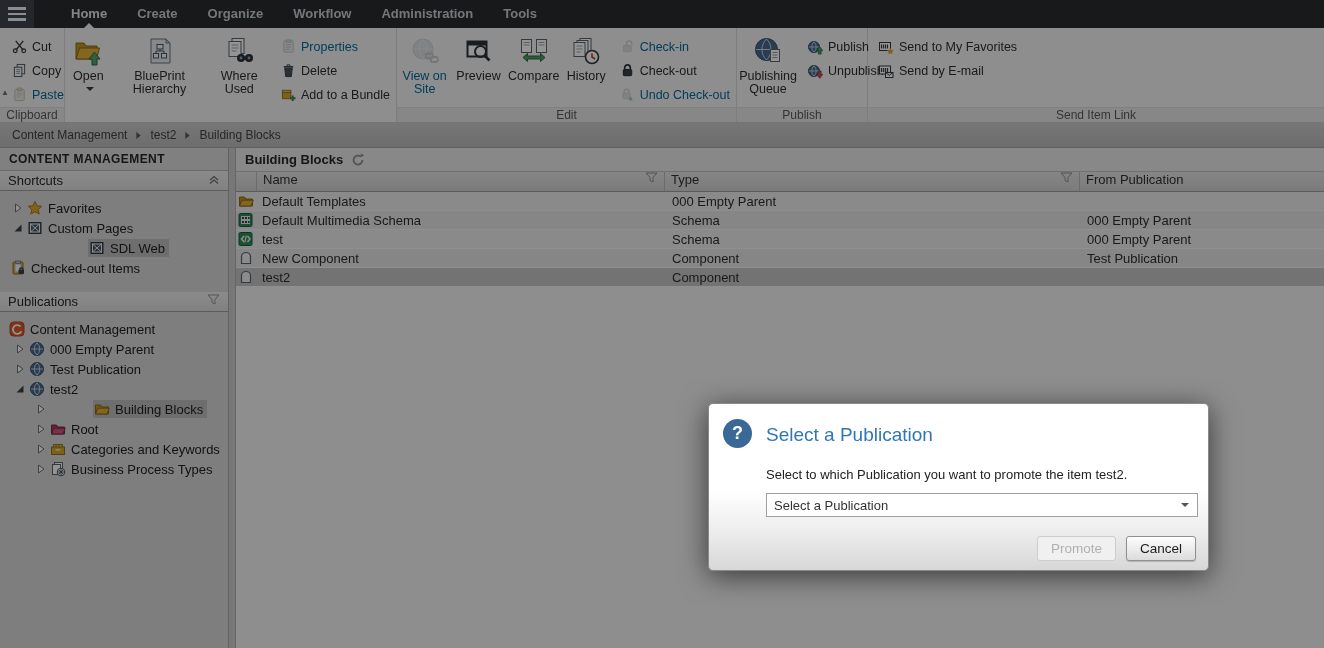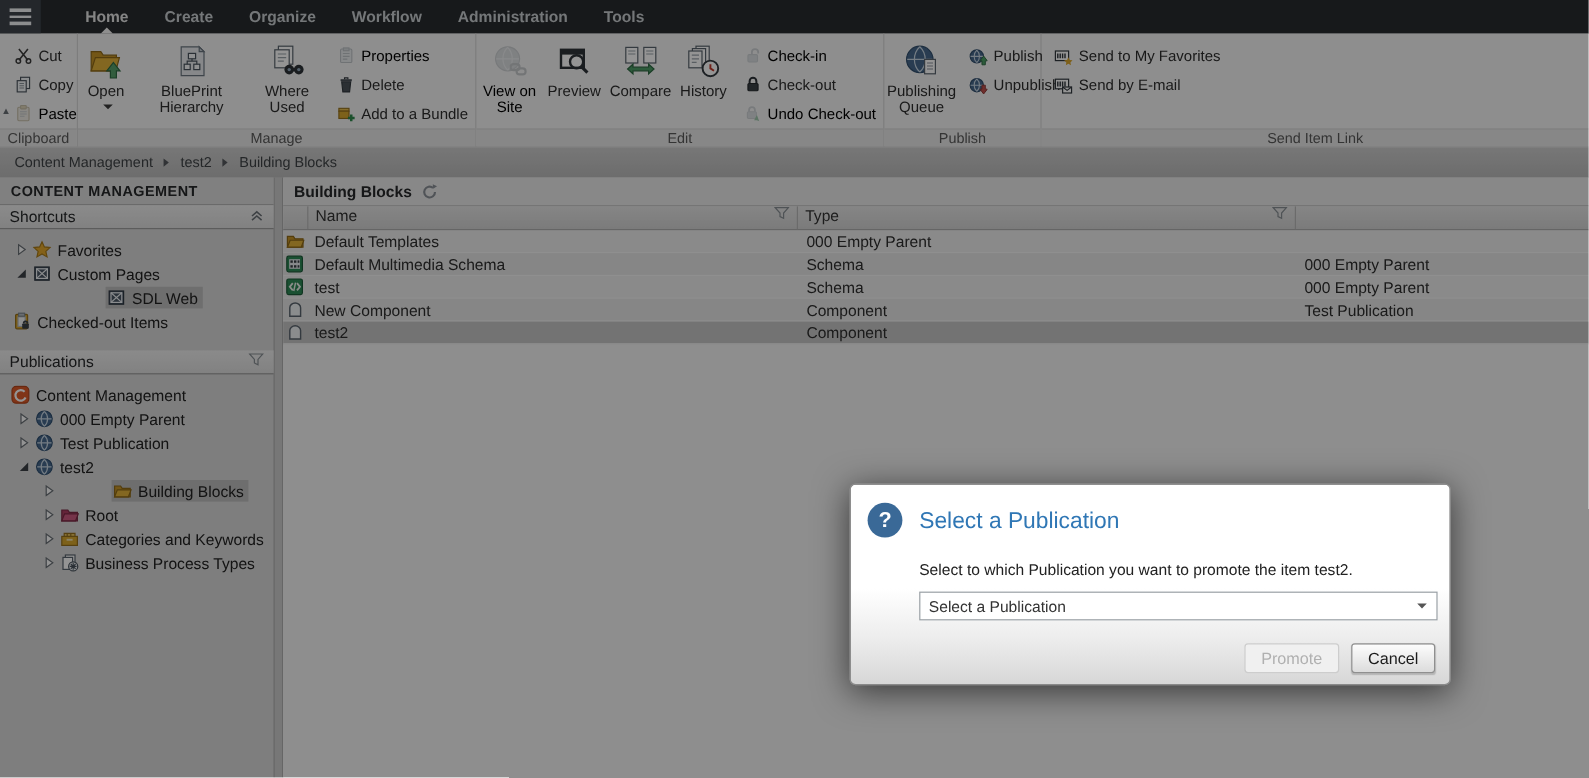--- a/index.html
+++ b/index.html
@@ -21,21 +21,21 @@
   .ribbon-pin { position:absolute; left:1px; top:60px; font-size:8px; color:#6a7076; }
   .rgroup { display:flex; flex-direction:column; border-right:1px solid #d8d8d8; }
   .gbody { flex:1; display:flex; align-items:flex-start; padding-top:5px; }
   .glabel { height:15px; line-height:15px; text-align:center; font-size:12px; color:#5a5a5a; background:#e9e9e9; border-top:1px solid #dcdcdc; }
   .rcol { display:flex; flex-direction:column; gap:1px; padding-top:2px; }
   .rbtn { cursor:pointer; }
   .rbtn.small { display:flex; align-items:center; gap:5px; height:23px; padding:0 6px; font-size:12.5px; color:#2e2e2e; white-space:nowrap; }
   .rbtn.big { display:flex; flex-direction:column; align-items:center; padding:2px 4px 0 4px; font-size:12.5px; color:#2e2e2e; text-align:center; }
   .rbtn.big .icon30 { height:32px; display:flex; align-items:center; }
   .rbtn.big .blabel { margin-top:3px; line-height:13px; }
-  .rbtn.disabled { color:#000000; cursor:default;text-align:center; }
+  .rbtn.disabled { color:#0369a1; cursor:default;text-align:center; }
   .rbtn.disabled svg { opacity:.5; }
   .icon16 svg, .icon30 svg, .ticon svg { display:block; }
   .caret-dn { display:inline-block; width:0; height:0; border:4px solid transparent; border-top-color:#3c3c3c; margin-left:4px; vertical-align:middle; margin-top:3px; }
 
   
   .crumbbar { height:25px; background:linear-gradient(180deg,#cdcdcd,#bcbcbc); border-bottom:1px solid #a6a6a6; display:flex; align-items:center; padding-left:12px; font-size:12px; color:#3f4346; }
   .crumb { cursor:pointer; }
   .crumb-sep { margin:0 8px; display:flex; align-items:center; }
 
   
@@ -218,21 +218,20 @@
                 <svg width="15" height="15" viewBox="0 0 16 16">
                   <rect x="1.5" y="3.5" width="9" height="2.5" fill="#e7bd4e" stroke="#96701d"></rect>
                   <rect x="1.5" y="6" width="9" height="6.5" fill="#d8a72e" stroke="#96701d"></rect>
                   <path d="M12.5 9 v6 M9.5 12 h6" stroke="#2f8a4c" stroke-width="2.2"></path>
                 </svg>
               </span>
             <span>Add to a Bundle</span>
           </div>
         </div>
       </div>
-      <div class="glabel">Manage</div>
     </div>
 
     <div class="rgroup" style="width:340px">
       <div class="gbody">
         <div class="rbtn big disabled" style="width:74px">
           <span class="icon30">
               <svg width="30" height="30" viewBox="0 0 30 30">
                 <circle cx="13" cy="13" r="10" fill="#c3c9ce" stroke="#a8aeb3"></circle>
                 <path d="M3.5 13 h19 M13 3.5 a13.5 13.5 0 0 1 0 19 M13 3.5 a13.5 13.5 0 0 0 0 19" stroke="#e4e8eb" fill="none"></path>
                 <rect x="15.5" y="17.5" width="7.5" height="5" rx="2.5" fill="none" stroke="#9aa0a5" stroke-width="1.8"></rect>
@@ -626,20 +625,23 @@
                 <path d="M1 1 h11 L8 5.5 V10 L5 8.5 V5.5 z" fill="none" stroke="#888f94"></path>
               </svg></span>
         </div>
         <div class="hcell hc-type">
           <span>Type</span>
             <span class="sp"></span>
           <span><svg width="13" height="12" viewBox="0 0 13 12">
                 <path d="M1 1 h11 L8 5.5 V10 L5 8.5 V5.5 z" fill="none" stroke="#888f94"></path>
               </svg></span>
         </div>
+        <div class="hcell hc-from">
+          <span>From Publication</span>
+        </div>
       </div>
 
       <div class="lrow odd">
         <span class="c-name">
             <span class="ticon">
               <svg width="16" height="16" viewBox="0 0 16 16">
                 <path d="M1.5 4 h5 l1.3 2 H14.5 v7 H1.5 z" fill="#c79427" stroke="#8f6a18"></path>
                 <path d="M1.5 13 L3.8 7.2 H15.2 L13 13 z" fill="#e2b23a" stroke="#8f6a18"></path>
               </svg>
             </span>

